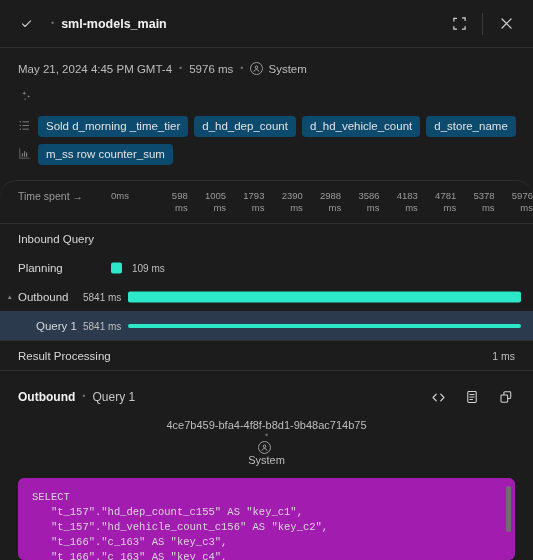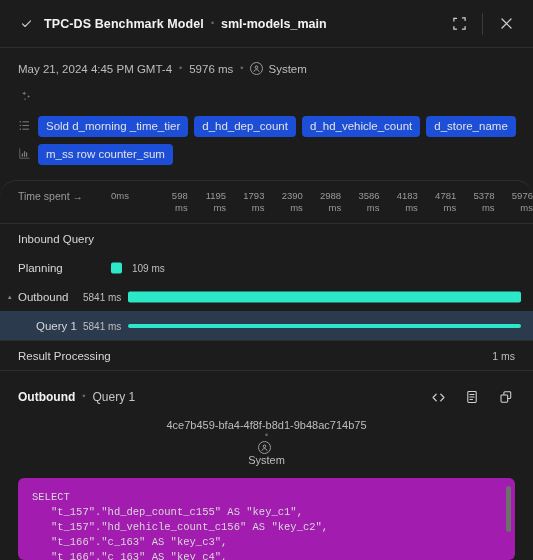--- a/index.html
+++ b/index.html
@@ -36,21 +36,21 @@
      align-items:center; justify-content:center; margin-right:5px; }
   .avatar-mini svg { display:block; }
 
   
   .fields { flex:0 0 auto; padding: 12px 10px 0 18px; }
   .field-row { display:flex; align-items:flex-start; margin-bottom: 7px; min-height:20px; }
   .field-icon { width: 20px; flex:0 0 20px; display:flex; align-items:center; justify-content:flex-start;
      color:#7E7E7E; padding-top:3px; }
   .chips { display:flex; flex-wrap:nowrap; gap:6px; align-items:center; overflow:hidden; }
   .chip {
-    background: #1d4ed8; border-radius: 4px; padding: 4px 8px 5px 8px;
+    background: #0c4a6e; border-radius: 4px; padding: 4px 8px 5px 8px;
     font-size: 11.5px; color:#E2E2E2; white-space: nowrap; cursor: default;
   }
   .sparkle-row { padding-left:2px; margin-bottom:9px; }
 
   
   .timeline { flex:0 0 auto; margin-top: 8px; border-top: 1px solid #2E2E2E; border-radius: 17px; }
   .ruler { display:flex; align-items:flex-start; height:42px; padding-top:9px; }
   .ruler-label { width:111px; flex:0 0 111px; padding-left:18px; font-size:10.5px; color:#9A9A9A; white-space:nowrap;}
   .ruler-ticks { flex:1 1 auto; display:flex; position:relative; }
   .tick { flex:1 1 0; font-size:9.5px; color:#9A9A9A; text-align:right; line-height:1.25; }
@@ -95,21 +95,20 @@
 <body>
 
 <div class="panel">
 
   <div class="titlebar">
     <span class="check-icon">
       <svg width="13" height="13" viewBox="0 0 16 16">
           <path d="M3 8.5l3.2 3.2L13 4.8" fill="none" stroke="currentColor" stroke-width="1.4" stroke-linecap="round" stroke-linejoin="round"></path>
         </svg>
     </span>
-    <span class="title-main">TPC-DS Benchmark Model</span>
     <span class="dot-sep">•</span>
     <span class="title-sub">sml-models_main</span>
     <span class="tb-spacer"></span>
     <span class="tb-btn">
       <svg width="15" height="15" viewBox="0 0 16 16" fill="none" stroke="currentColor" stroke-width="1.3" stroke-linecap="round">
         <path d="M2 5.4V2.6h2.8M11.2 2h2.8v2.8M14 11.2V14h-2.8M4.8 14H2v-2.8"></path>
       </svg>
     </span>
     <span class="tb-divider"></span>
     <span class="tb-btn">
@@ -179,21 +178,21 @@
       <span class="ruler-label">Time spent →</span>
       <span class="ruler-ticks">
         <span class="tick first">
           <span class="tnum">0</span><span class="tunit">ms</span>
         </span>
         <span class="tick">
           <span class="tnum">598</span>
             <span class="tunit">ms</span>
         </span>
         <span class="tick">
-          <span class="tnum">1195</span>
+          <span class="tnum">1005</span>
             <span class="tunit">ms</span>
         </span>
         <span class="tick">
           <span class="tnum">1793</span>
             <span class="tunit">ms</span>
         </span>
         <span class="tick">
           <span class="tnum">2390</span>
             <span class="tunit">ms</span>
         </span>

